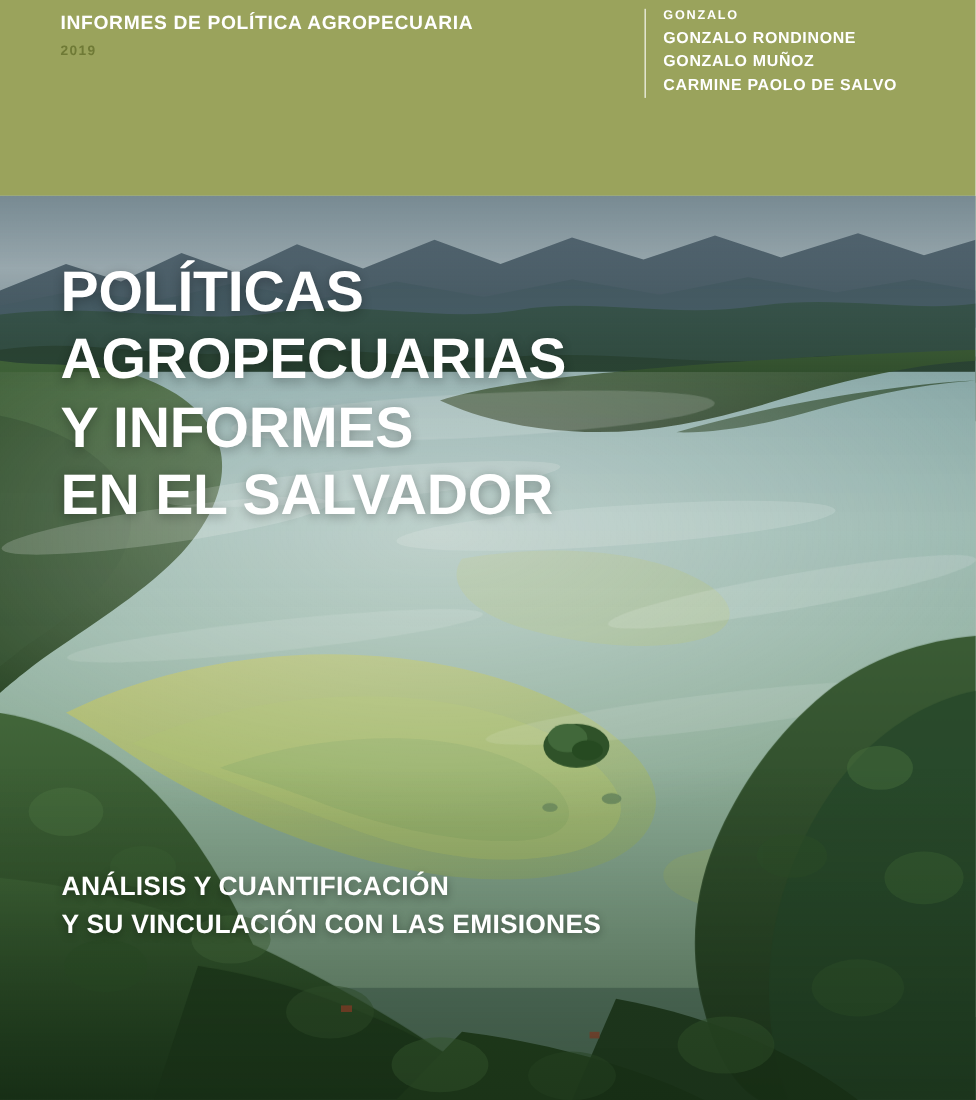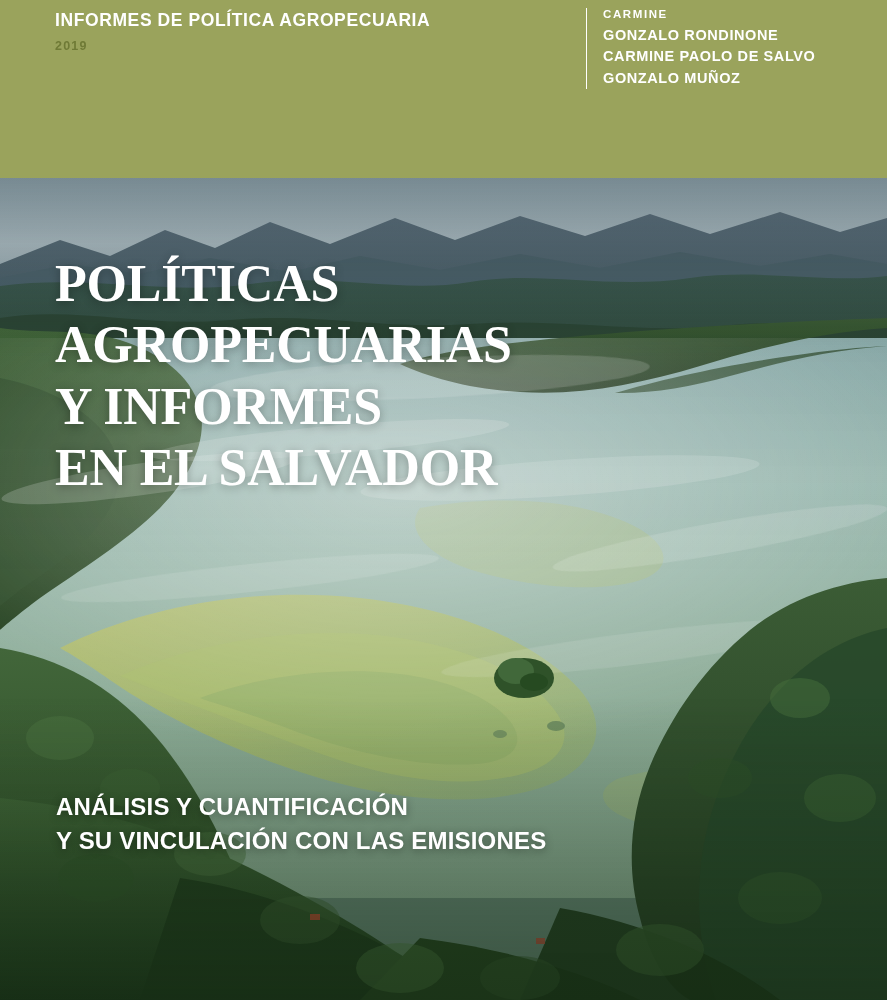--- a/index.html
+++ b/index.html
@@ -100,29 +100,28 @@
     left: 0;
     width: 887px;
     height: 822px;
     display: block;
   }
 
   
   .main-title {
     position: absolute;
     left: 55px;
-    top: 253px;
+    top: 236px;
     z-index: 5;
     color: #ffffff;
     font-size: 52px;
     font-weight: bold;
     line-height: 1.18;
     letter-spacing: -0.2px;
     text-shadow: 0 2px 10px rgba(0,0,0,0.30);
-    font-family: Liberation Serif, serif;
   }
   .main-title .line {
     display: block;
     white-space: nowrap;
   }
 
   
   .subtitle {
     position: absolute;
     left: 56px;
@@ -147,24 +146,24 @@
 <div class="cover">
 
   <div class="top-band">
 
     <div class="series-block">
       <div class="series-title">INFORMES DE POLÍTICA AGROPECUARIA</div>
       <div class="series-year">2019</div>
     </div>
 
     <div class="authors-block">
-      <div class="authors-label">CARMINE</div>
+      <div class="authors-label">GONZALO</div>
       <div class="author-name">GONZALO RONDINONE</div>
+      <div class="author-name">GONZALO MUÑOZ</div>
       <div class="author-name">CARMINE PAOLO DE SALVO</div>
-      <div class="author-name">GONZALO MUÑOZ</div>
     </div>
   </div>
 
   <div class="photo">
     <svg class="photo-svg" viewBox="0 0 887 822" preserveAspectRatio="none">
       <defs>
         <linearGradient id="sky" x1="0" y1="0" x2="0" y2="1">
           <stop offset="0%" stop-color="#9fb4c4"></stop>
           <stop offset="55%" stop-color="#b9c9d3"></stop>
           <stop offset="100%" stop-color="#8fa2ab"></stop>

